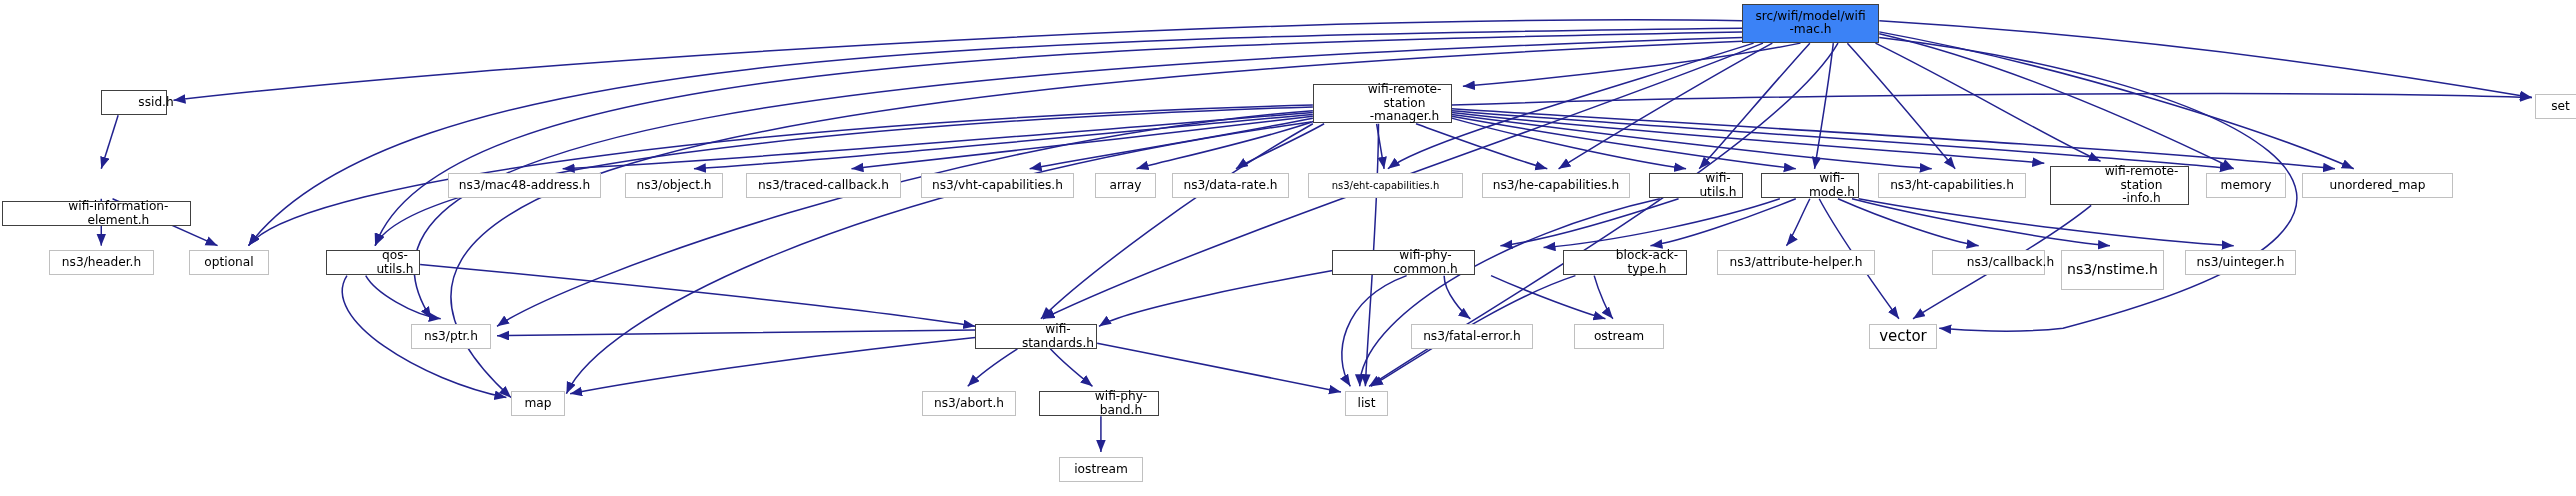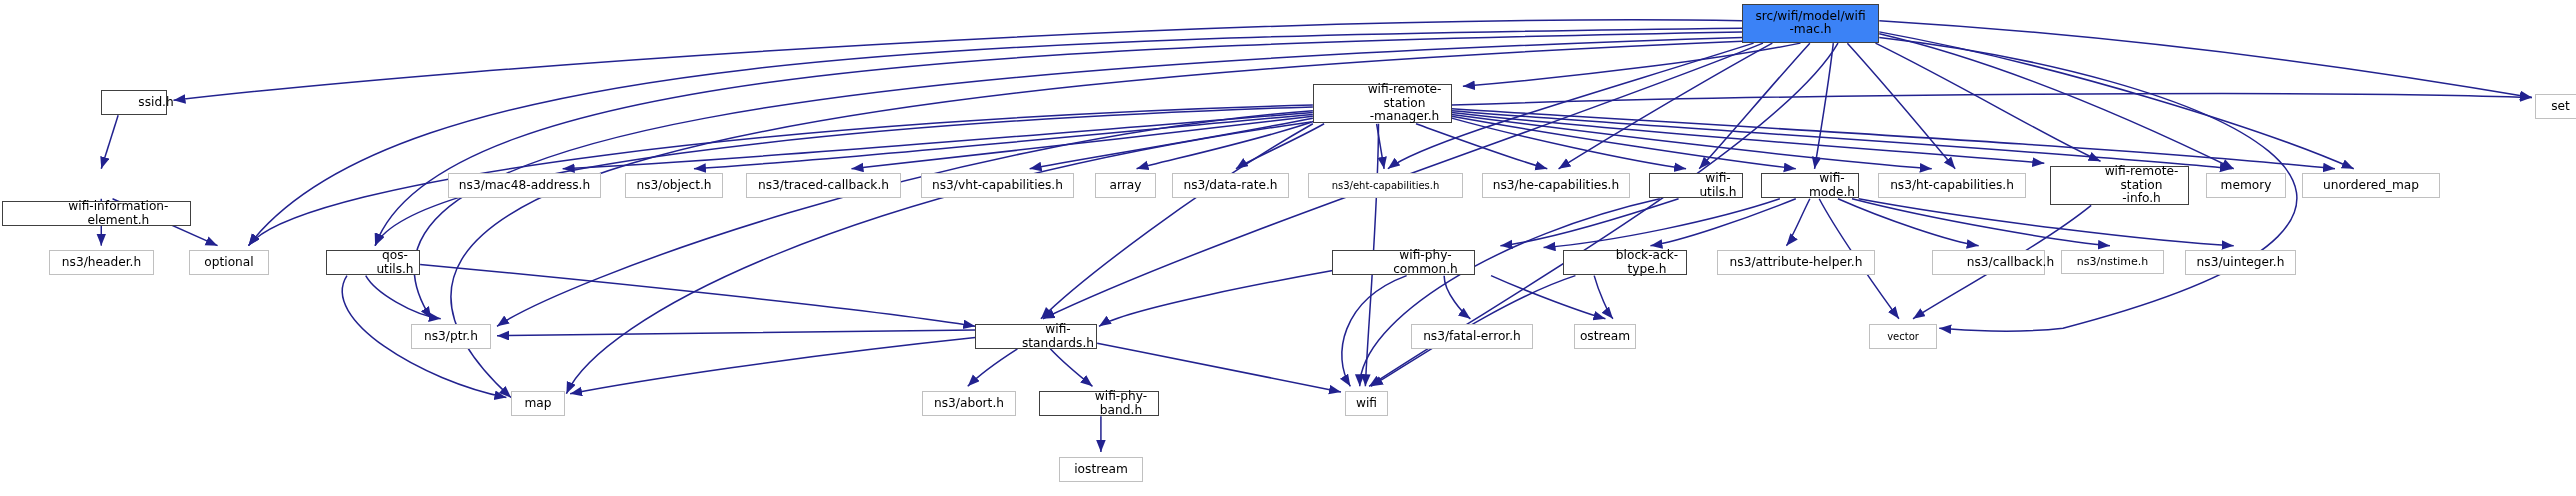--- a/index.html
+++ b/index.html
@@ -108,35 +108,35 @@
       <div class="node plain" style="left: 1095px; top: 173px; width: 61px; height: 25px; font-size: 12.2px;">array</div>
       <div class="node plain" style="left: 1172px; top: 173px; width: 117px; height: 25px; font-size: 12.2px;">ns3/data-rate.h</div>
       <div class="node plain" style="left: 1308px; top: 173px; width: 155px; height: 25px; font-size: 10px;">ns3/eht-capabilities.h</div>
       <div class="node plain" style="left: 1482px; top: 173px; width: 148px; height: 25px; font-size: 12.2px;">ns3/he-capabilities.h</div>
       <div class="node bold" style="left: 1649px; top: 173px; width: 94px; height: 25px; font-size: 12.2px;">wifi-utils.h</div>
       <div class="node bold" style="left: 1761px; top: 173px; width: 98px; height: 25px; font-size: 12.2px;">wifi-mode.h</div>
       <div class="node plain" style="left: 1878px; top: 173px; width: 148px; height: 25px; font-size: 12.2px;">ns3/ht-capabilities.h</div>
       <div class="node bold" style="left: 2050px; top: 166px; width: 139px; height: 39px; font-size: 12.2px;">wifi-remote-station
 -info.h</div>
       <div class="node plain" style="left: 2206px; top: 173px; width: 80px; height: 25px; font-size: 12.2px;">memory</div>
-      <div class="node plain" style="left: 2302px; top: 173px; width: 138px; height: 25px; font-size: 12.2px;">unordered_map</div>
+      <div class="node plain" style="left: 2302px; top: 173px; width: 151px; height: 25px; font-size: 12.2px;">unordered_map</div>
       <div class="node plain" style="left: 49px; top: 250px; width: 105px; height: 25px; font-size: 12.2px;">ns3/header.h</div>
       <div class="node plain" style="left: 189px; top: 250px; width: 80px; height: 25px; font-size: 12.2px;">optional</div>
       <div class="node bold" style="left: 326px; top: 250px; width: 94px; height: 25px; font-size: 12.2px;">qos-utils.h</div>
       <div class="node bold" style="left: 1332px; top: 250px; width: 143px; height: 25px; font-size: 12.2px;">wifi-phy-common.h</div>
       <div class="node bold" style="left: 1563px; top: 250px; width: 124px; height: 25px; font-size: 12.2px;">block-ack-type.h</div>
       <div class="node plain" style="left: 1717px; top: 250px; width: 158px; height: 25px; font-size: 12.2px;">ns3/attribute-helper.h</div>
       <div class="node plain" style="left: 1932px; top: 250px; width: 113px; height: 25px; font-size: 12.2px; padding-left: 44px;">ns3/callback.h</div>
-      <div class="node plain" style="left: 2061px; top: 250px; width: 103px; height: 24px; font-size: 11px;">ns3/nstime.h</div>
+      <div class="node plain" style="left: 2061px; top: 250px; width: 103px; height: 40px; font-size: 14px;">ns3/nstime.h</div>
       <div class="node plain" style="left: 2185px; top: 250px; width: 111px; height: 25px; font-size: 12.2px;">ns3/uinteger.h</div>
       <div class="node plain" style="left: 411px; top: 324px; width: 80px; height: 25px; font-size: 12.2px;">ns3/ptr.h</div>
       <div class="node bold" style="left: 975px; top: 324px; width: 122px; height: 25px; font-size: 12.2px;">wifi-standards.h</div>
       <div class="node plain" style="left: 1411px; top: 324px; width: 122px; height: 25px; font-size: 12.2px;">ns3/fatal-error.h</div>
-      <div class="node plain" style="left: 1574px; top: 324px; width: 62px; height: 25px; font-size: 12.2px;">ostream</div>
-      <div class="node plain" style="left: 1869px; top: 324px; width: 68px; height: 25px; font-size: 10px;">vector</div>
+      <div class="node plain" style="left: 1574px; top: 324px; width: 90px; height: 25px; font-size: 12.2px;">ostream</div>
+      <div class="node plain" style="left: 1869px; top: 324px; width: 68px; height: 25px; font-size: 15px;">vector</div>
       <div class="node plain" style="left: 511px; top: 391px; width: 54px; height: 25px; font-size: 12.2px;">map</div>
       <div class="node plain" style="left: 922px; top: 391px; width: 94px; height: 25px; font-size: 12.2px;">ns3/abort.h</div>
       <div class="node bold" style="left: 1039px; top: 391px; width: 120px; height: 25px; font-size: 12.2px;">wifi-phy-band.h</div>
-      <div class="node plain" style="left: 1345px; top: 391px; width: 43px; height: 25px; font-size: 12.2px;">wifi</div>
+      <div class="node plain" style="left: 1345px; top: 391px; width: 43px; height: 25px; font-size: 12.2px;">list</div>
       <div class="node plain" style="left: 1059px; top: 457px; width: 84px; height: 25px; font-size: 12.2px;">iostream</div>
     </div>
 </div>
 
 
 </body></html>

